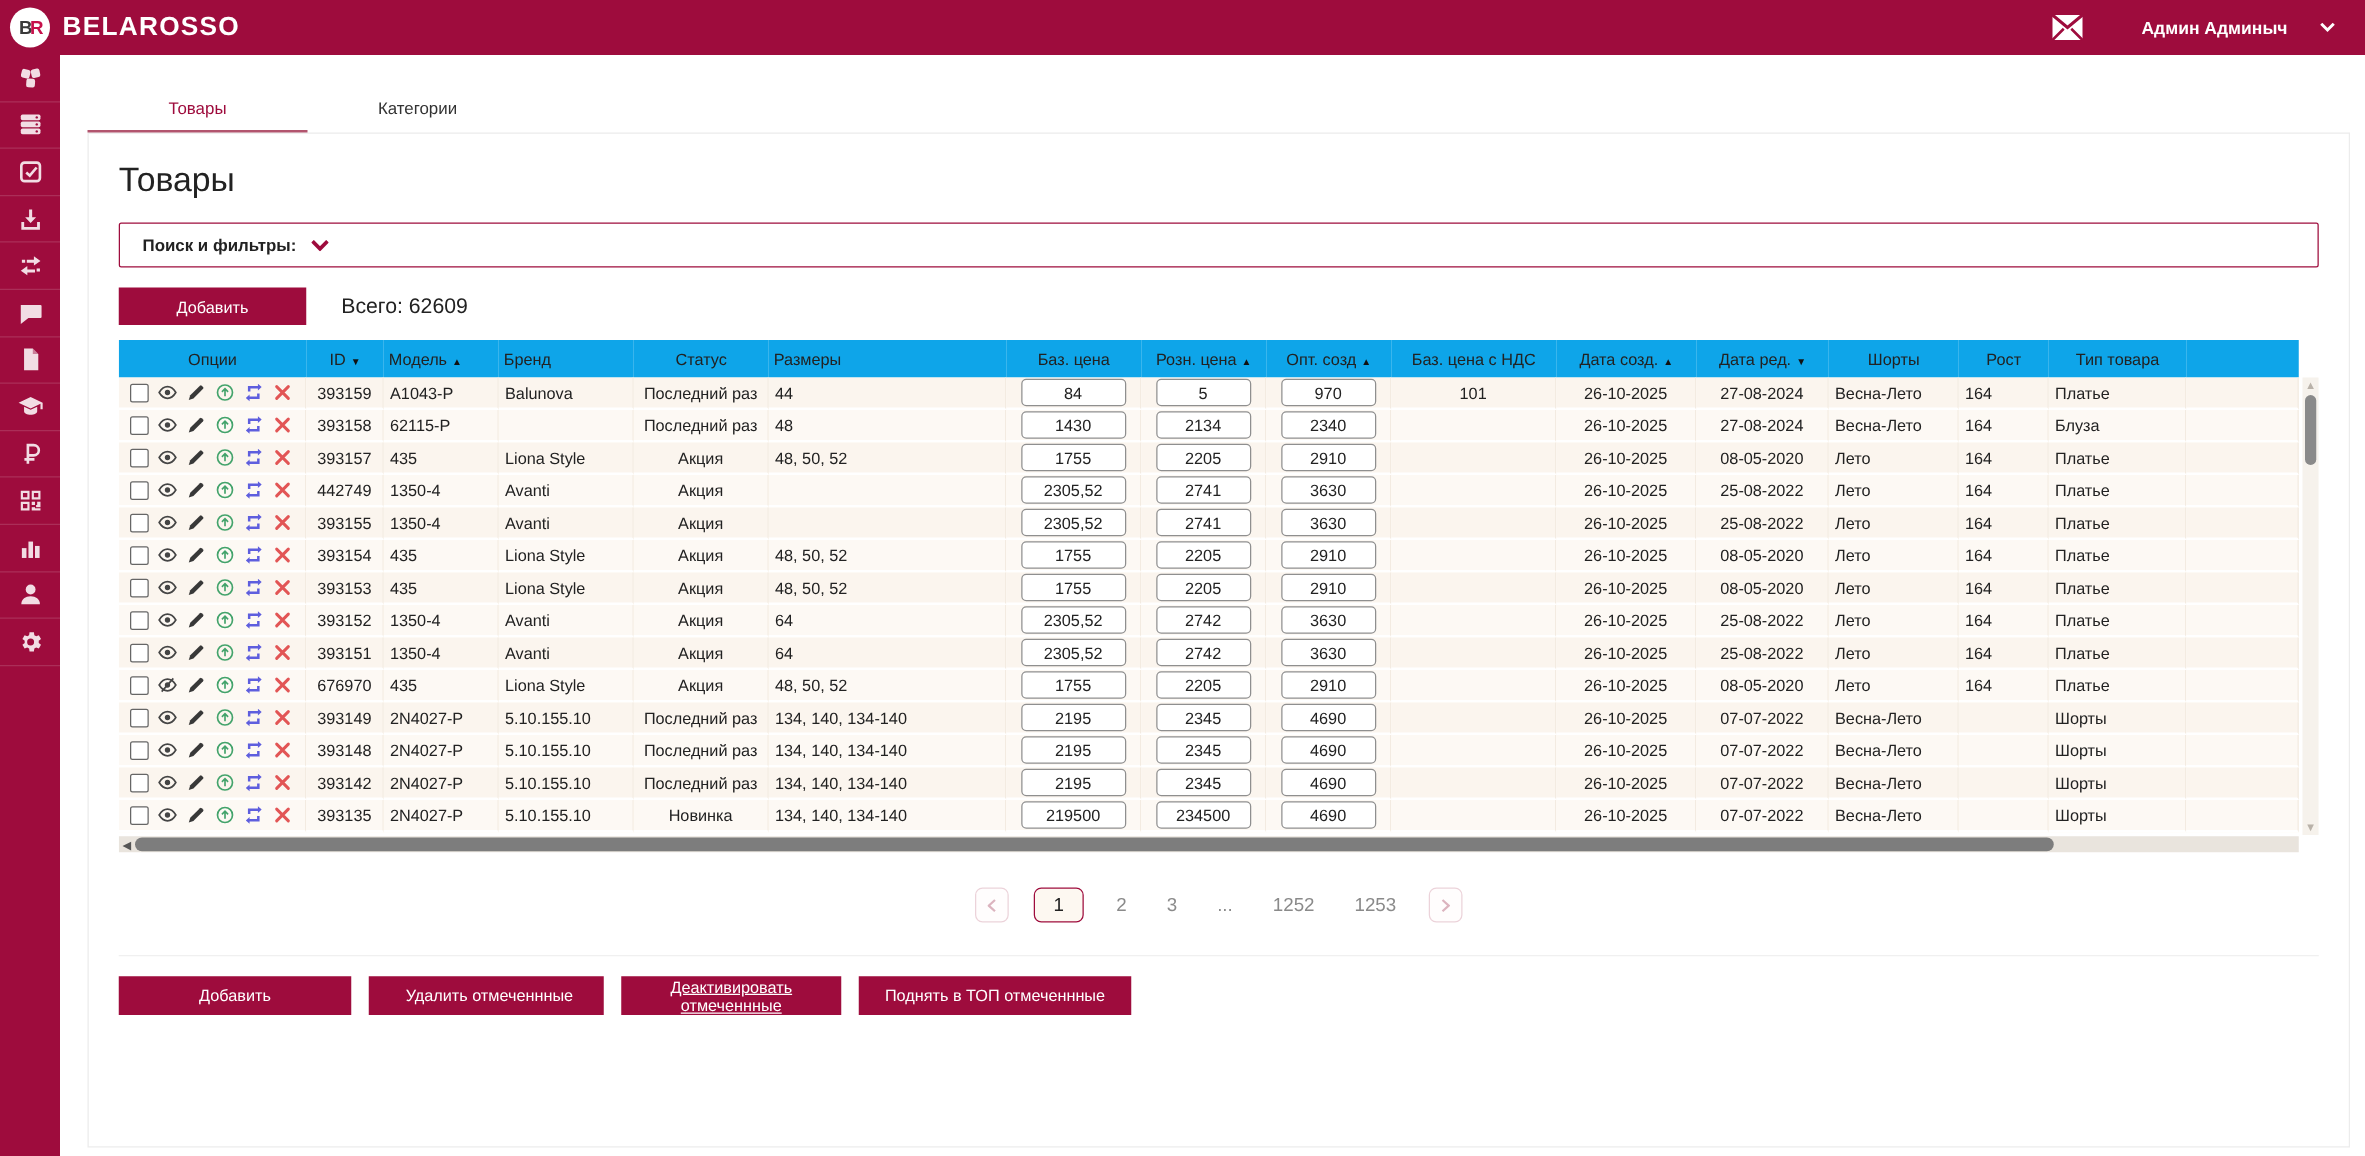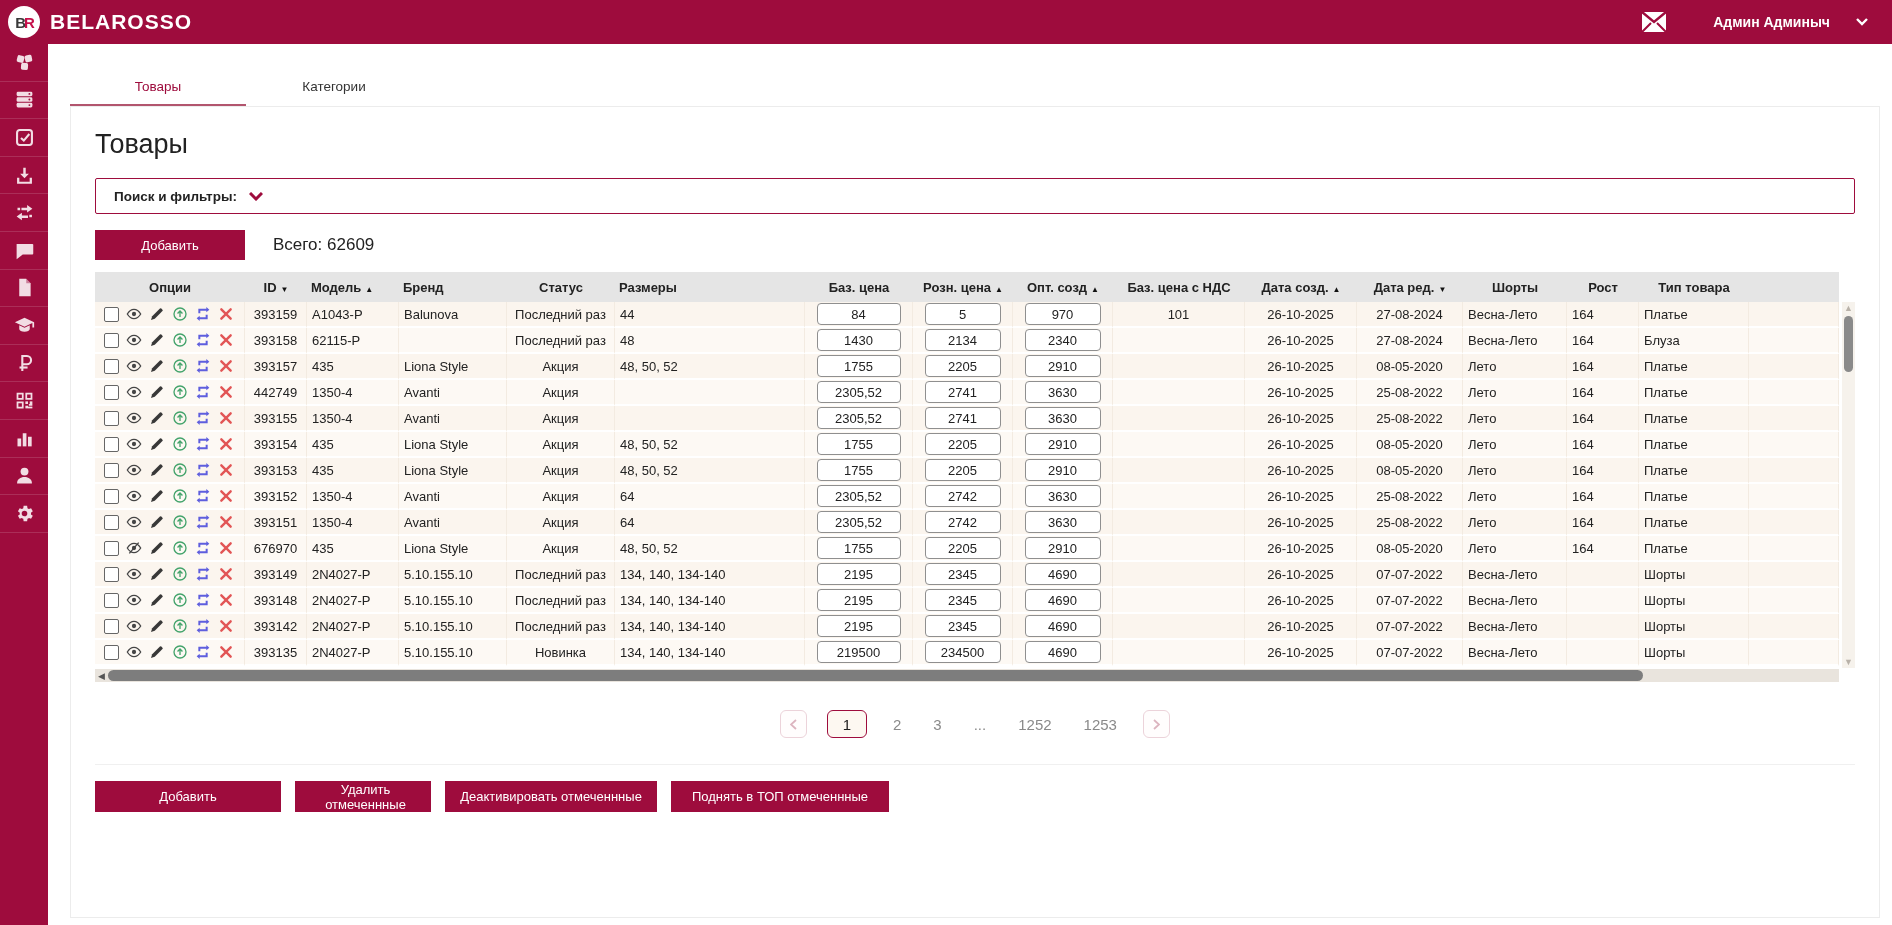--- a/index.html
+++ b/index.html
@@ -58,21 +58,21 @@
   .add-row { display:flex; align-items:center; gap:28px; margin:14px 0 12px; }
   .btn-add {
     width:150px; height:30px; background:#9e0c3d; color:#fff; border:none;
     font-size:13px; font-family:inherit; cursor:pointer;
   }
   .total-label { font-size:17px; color:#222; }
   
   .table-zone { position:relative; height:410px; overflow:hidden; padding-right:16px; }
   table { width:100%; border-collapse:separate; border-spacing:0; table-layout:fixed; }
   thead th {
-    height:30px; font-weight:700; font-size:13px; color:#222; background:#e5e5e5;
+    height:30px; font-weight:400; font-size:13px; color:#222; background:#0ea5e9;
     padding:0 4px; white-space:nowrap; overflow:hidden; cursor:pointer;
   }
   thead th .sort-arrow { font-size:8px; margin-left:4px; color:#111; }
   tbody td {
     height:26px; background:#fbf5ee; border-bottom:2px solid #fff;
     border-right:1px solid #f3ebe1; font-size:13px; color:#222;
     padding:0 5px; white-space:nowrap; overflow:hidden;
   }
   tbody tr.alt td { background:#fdf9f4; }
   .c-opts { text-align:left; }
@@ -117,21 +117,21 @@
   .pg-num.current {
     min-width:40px; height:28px; border:1.5px solid #9e0c3d; border-radius:6px;
     background:#fdf8f1; color:#222; display:flex; align-items:center; justify-content:center;
   }
   
   .footer-actions { display:flex; gap:14px; margin-top:26px; border-top:1px solid #f0f0f0; padding-top:16px; }
   .btn-bottom {
     height:31px; background:#9e0c3d; color:#fff; border:none; font-size:13px;
     font-family:inherit; cursor:pointer; padding:0 10px;
   }
-  .bw1 { width:186px; } .bw2 { width:136px;padding-left:15px; } .bw3 { width:212px; } .bw4 { width:218px; }
+  .bw1 { width:186px; } .bw2 { width:188px;padding-left:15px; } .bw3 { width:176px;text-decoration:underline; } .bw4 { width:218px; }
 </style>
 </head>
 <body>
 
 <header class="app-header">
   <div class="logo-wrap">
     <div class="logo-circle">
       <span class="lb">B</span>
         <span class="lr">R</span>
     </div>

